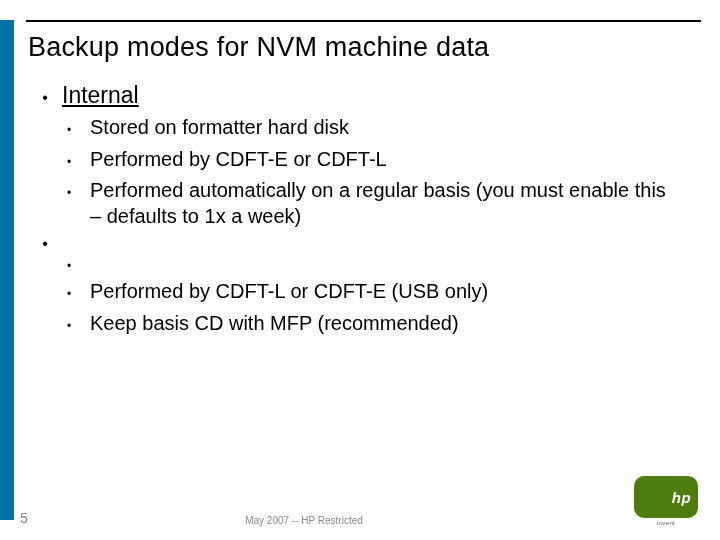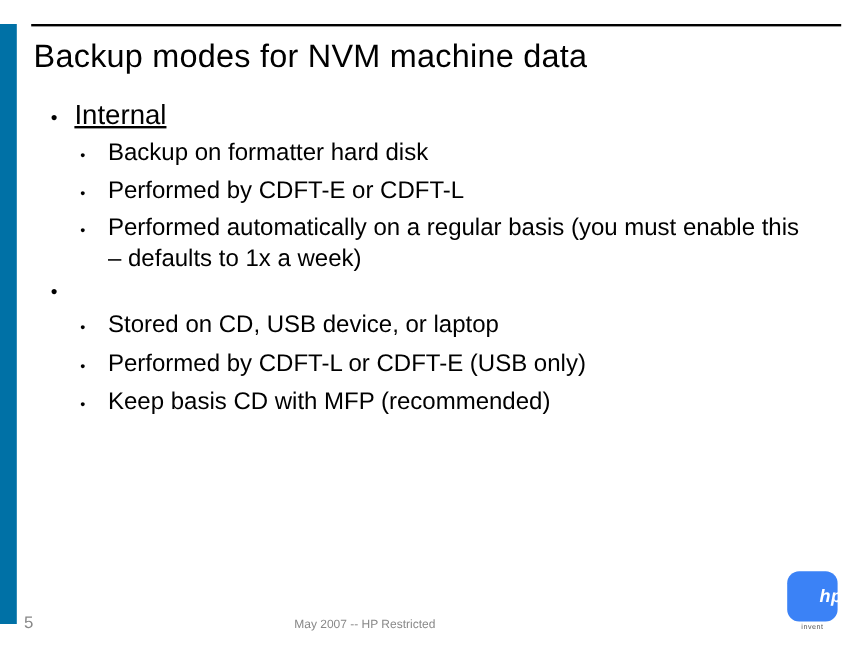--- a/index.html
+++ b/index.html
@@ -11,56 +11,55 @@
   .body { position: absolute; left: 28px; top: 78px; width: 660px; }
   .lvl1 { display: flex; align-items: baseline; margin: 4px 0 6px 0; }
   .lvl1 .bullet { width: 34px; font-size: 16px; text-align: center; }
   .lvl1 .text { font-size: 23px; text-decoration: underline; }
   .lvl2 { display: flex; align-items: baseline; margin: 4px 0 6px 20px; }
   .lvl2 .bullet { width: 42px; font-size: 12px; text-align: center; }
   .lvl2 .text { font-size: 20px; line-height: 1.28; max-width: 590px; }
   .page-num { position: absolute; left: 20px; bottom: 14px; font-size: 14px; color: #888; }
   .footer-text { position: absolute; left: 0; width: 608px; bottom: 14px; text-align: center; font-size: 10px; color: #888; }
   .logo { position: absolute; right: 22px; bottom: 14px; }
-  .logo .box { width: 42px; height: 42px; border-radius: 10px; background: #3b82f6; display: flex; align-items: center; justify-content: center; padding-left: 31px; }
+  .logo .box { width: 64px; height: 42px; border-radius: 10px; background: #4d7c0f; display: flex; align-items: center; justify-content: center; padding-left: 31px; }
   .logo .hp { color: #fff; font-size: 15px; font-style: italic; font-weight: 600; letter-spacing: 0.5px; }
   .logo .tag { font-size: 6px; color: #555; text-align: center; margin-top: 2px; letter-spacing: 0.4px; }
 </style>
 </head>
 <body>
 
 <div class="slide">
   <div class="accent-bar"></div>
   <div class="rule"></div>
   <div class="title">Backup modes for NVM machine data</div>
 
   <div class="body">
     <div class="lvl1">
       <span class="bullet">•</span>
       <span class="text">Internal</span>
     </div>
     <div class="lvl2">
       <span class="bullet">•</span>
-      <span class="text">Backup on formatter hard disk</span>
+      <span class="text">Stored on formatter hard disk</span>
     </div>
     <div class="lvl2">
       <span class="bullet">•</span>
       <span class="text">Performed by CDFT-E or CDFT-L</span>
     </div>
     <div class="lvl2">
       <span class="bullet">•</span>
       <span class="text">Performed automatically on a regular basis (you must enable this – defaults to 1x a week)</span>
     </div>
 
     <div class="lvl1">
       <span class="bullet">•</span>
     </div>
     <div class="lvl2">
       <span class="bullet">•</span>
-      <span class="text">Stored on CD, USB device, or laptop</span>
     </div>
     <div class="lvl2">
       <span class="bullet">•</span>
       <span class="text">Performed by CDFT-L or CDFT-E (USB only)</span>
     </div>
     <div class="lvl2">
       <span class="bullet">•</span>
       <span class="text">Keep basis CD with MFP (recommended)</span>
     </div>
   </div>

